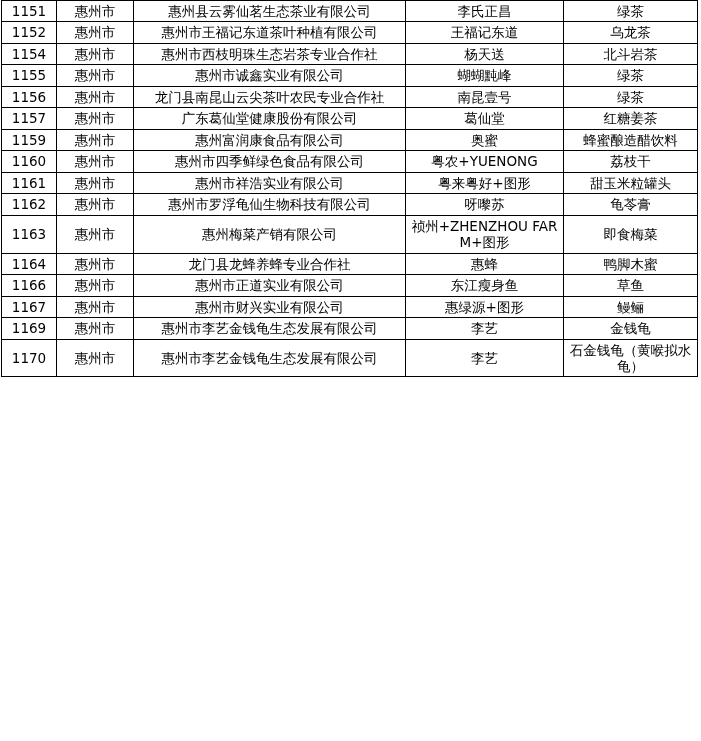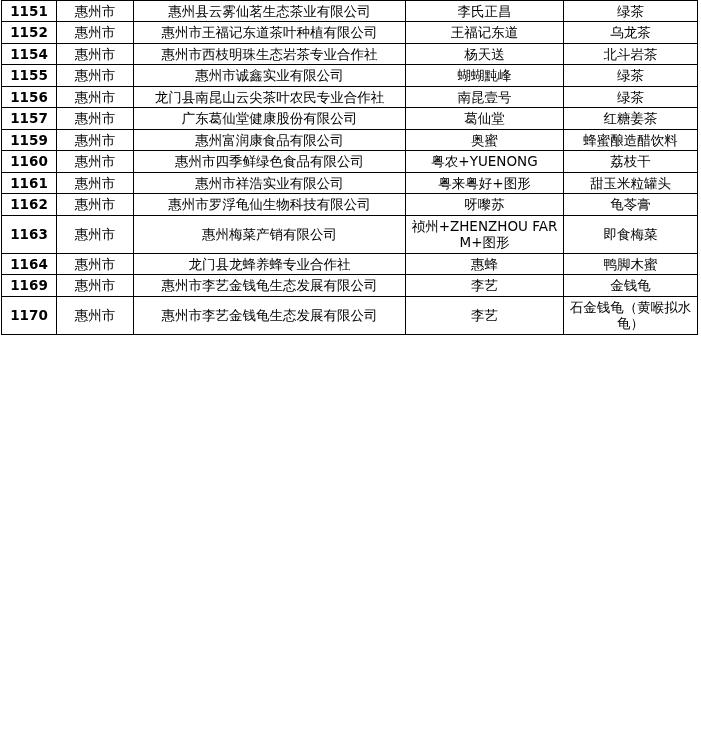--- a/index.html
+++ b/index.html
@@ -33,21 +33,21 @@
     line-height: 1.22;
     padding: 2px 3px;
     word-break: break-all;
   }
   col.c-index { width: 55px; }
   col.c-city  { width: 77px; }
   col.c-company { width: 272px; }
   col.c-brand { width: 158px; }
   col.c-product { width: 134px; }
 
-  td.index-cell { font-size: 13.5px; font-weight: bold; }
+  td.index-cell { font-size: 13.5px; }
   td.city-cell { font-size: 13.5px; }
   td.company-cell { font-size: 13.5px; }
   td.brand-cell { font-size: 13.5px; }
   td.product-cell { font-size: 13.5px; }
 </style>
 </head>
 <body>
 
 <div class="sheet">
   <table class="reg-table">
@@ -137,20 +137,34 @@
           <td class="product-cell">即食梅菜</td>
         </tr>
         <tr>
           <td class="index-cell">1164</td>
           <td class="city-cell">惠州市</td>
           <td class="company-cell">龙门县龙蜂养蜂专业合作社</td>
           <td class="brand-cell">惠蜂</td>
           <td class="product-cell">鸭脚木蜜</td>
         </tr>
         <tr>
+          <td class="index-cell">1166</td>
+          <td class="city-cell">惠州市</td>
+          <td class="company-cell">惠州市正道实业有限公司</td>
+          <td class="brand-cell">东江瘦身鱼</td>
+          <td class="product-cell">草鱼</td>
+        </tr>
+        <tr>
+          <td class="index-cell">1167</td>
+          <td class="city-cell">惠州市</td>
+          <td class="company-cell">惠州市财兴实业有限公司</td>
+          <td class="brand-cell">惠绿源+图形</td>
+          <td class="product-cell">鳗鲡</td>
+        </tr>
+        <tr>
           <td class="index-cell">1169</td>
           <td class="city-cell">惠州市</td>
           <td class="company-cell">惠州市李艺金钱龟生态发展有限公司</td>
           <td class="brand-cell">李艺</td>
           <td class="product-cell">金钱龟</td>
         </tr>
         <tr>
           <td class="index-cell">1170</td>
           <td class="city-cell">惠州市</td>
           <td class="company-cell">惠州市李艺金钱龟生态发展有限公司</td>

